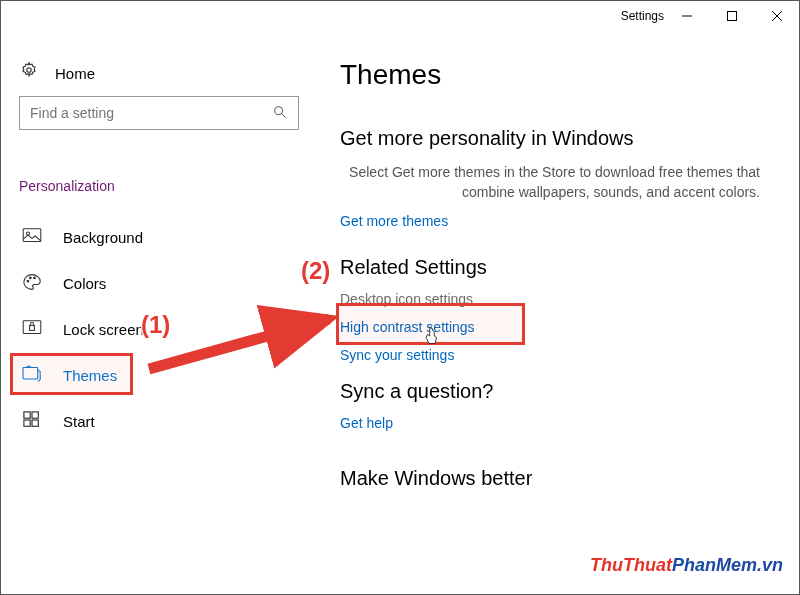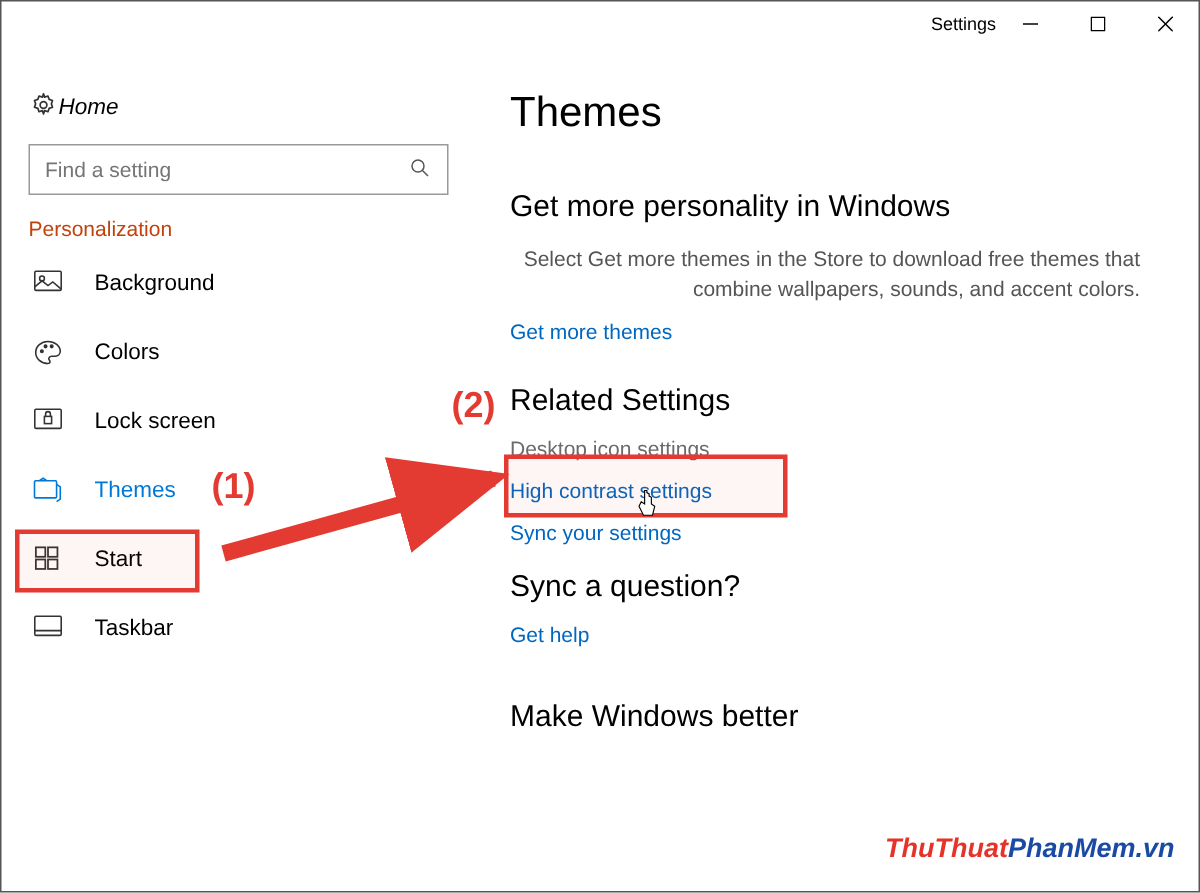--- a/index.html
+++ b/index.html
@@ -32,47 +32,47 @@
 
   .content {
     display: flex;
     height: calc(100% - 30px);
   }
   .sidebar {
     width: 315px;
     padding: 24px 0 0 18px;
   }
   .home-row {
-    display: flex; align-items: center;
+    display: flex; align-items: flex-end;
+    gap: 16px;
     padding: 6px 0 14px 0;
-    font-style: italic;
   }
   .home-row .icon { width:20px; text-align:center; color:#444; }
   .home-row .label { font-size:15px; }
 
   .search-box {
     display:flex; align-items:center; justify-content:space-between;
     border: 1px solid #999;
     height: 34px;
     width: 280px;
     padding: 0 10px;
-    margin-bottom: 14px;
+    margin-bottom: 48px;
   }
   .search-box input {
     border:none; outline:none; font-size:14px; flex:1; background:transparent;
     color:#666;
   }
   .search-box .sicon { color:#555; }
 
   .section-heading {
-    color:#c2410c; font-size:14px; margin-bottom:20px;
+    color:#701a75; font-size:14px; margin-bottom:20px;
   }
 
   .nav-item {
-    display:flex; 
+    display:flex; align-items:center;
     gap: 20px;
     height: 46px;
     padding-left: 2px;
     font-size:15px;
   }
   .nav-item .icon { width:22px; text-align:center; color:#333; }
   .nav-item.active .label { color:#0078d7; }
 
   .main {
     flex:1;
@@ -208,29 +208,20 @@
         <svg width="18" height="18" viewBox="0 0 20 20" fill="none" stroke="#333" stroke-width="1.3">
             <rect x="1" y="1" width="7" height="7"></rect>
             <rect x="10" y="1" width="7" height="7"></rect>
             <rect x="1" y="10" width="7" height="7"></rect>
             <rect x="10" y="10" width="7" height="7"></rect>
           </svg>
       </span>
       <span class="label">Start</span>
     </div>
 
-    <div class="nav-item">
-      <span class="icon">
-        <svg width="20" height="16" viewBox="0 0 24 20" fill="none" stroke="#333" stroke-width="1.3">
-            <rect x="1" y="1" width="22" height="16" rx="1"></rect>
-            <line x1="1" y1="13" x2="23" y2="13"></line>
-          </svg>
-      </span>
-      <span class="label">Taskbar</span>
-    </div>
   </div>
 
   <div class="main">
     <h1>Themes</h1>
 
     <div class="block">
       <h2>Get more personality in Windows</h2>
       <p class="subtext">Select Get more themes in the Store to download free themes that combine wallpapers, sounds, and accent colors.</p>
       <a class="link">Get more themes</a>
     </div>

